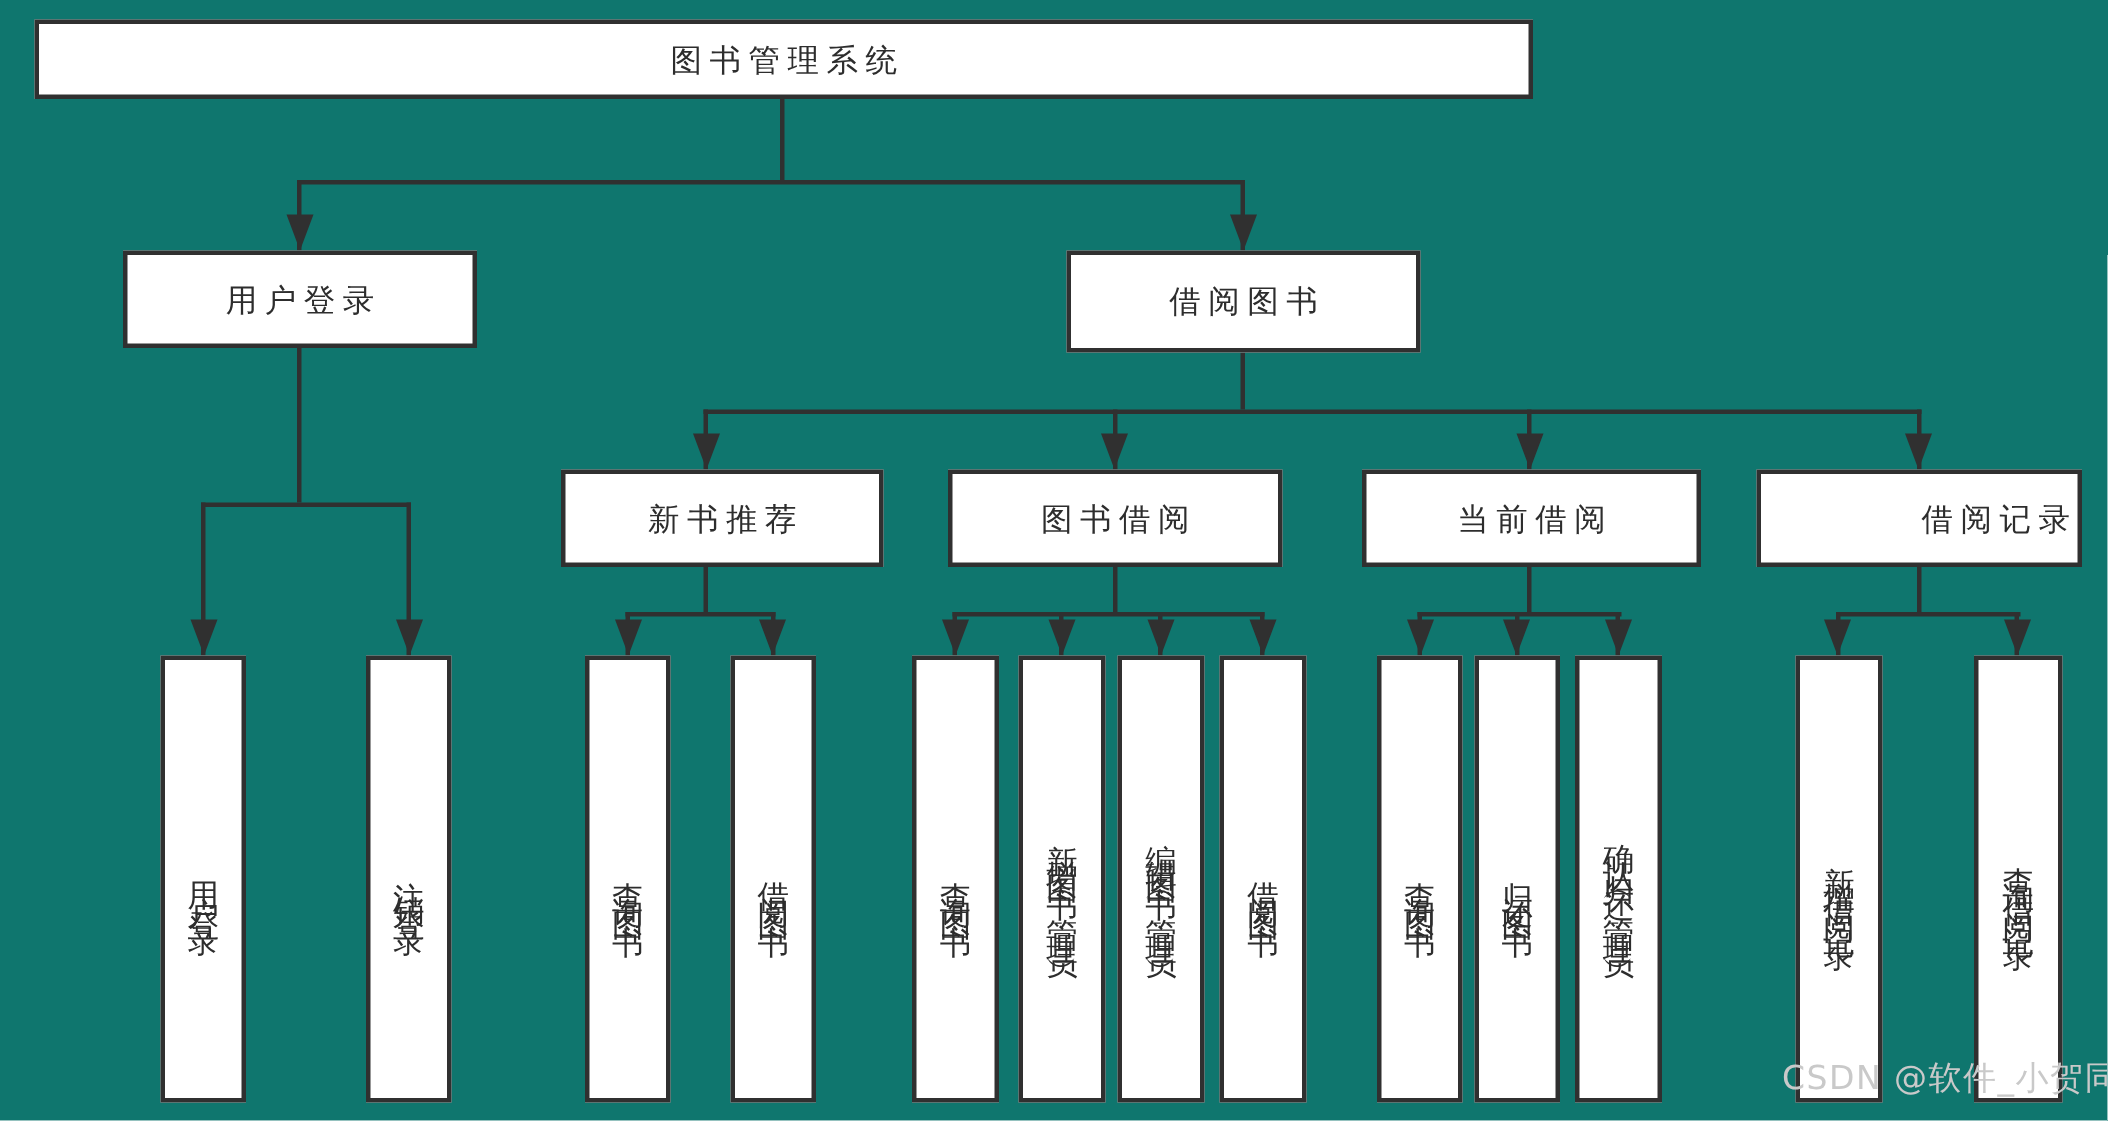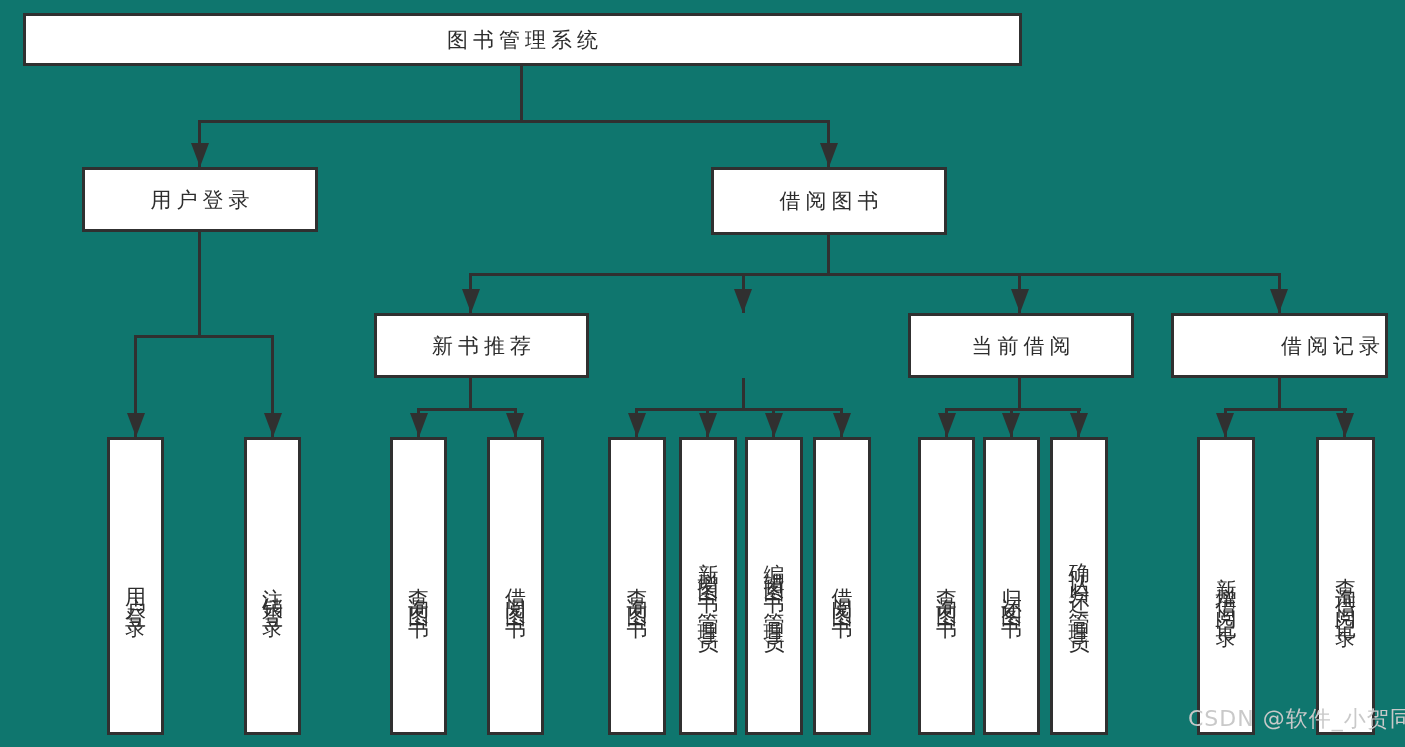--- a/index.html
+++ b/index.html
@@ -101,20 +101,23 @@
   <div class="node" style="left:82px;top:167px;width:236px;height:65px;">
     <span class="hlabel">用户登录</span>
   </div>
   <div class="node" style="left:711px;top:167px;width:236px;height:68px;">
     <span class="hlabel">借阅图书</span>
   </div>
 
   <div class="node" style="left:363px;top:313px;width:215px;height:65px;margin-left:11px;">
     <span class="hlabel">新书推荐</span>
   </div>
+  <div class="node" style="left:632px;top:313px;width:223px;height:65px;">
+    <span class="hlabel">图书借阅</span>
+  </div>
   <div class="node" style="left:908px;top:313px;width:226px;height:65px;text-align:center;">
     <span class="hlabel">当前借阅</span>
   </div>
   <div class="node" style="left:1171px;top:313px;width:217px;height:65px;justify-content:flex-end;">
     <span class="hlabel">借阅记录</span>
   </div>
 
   <div class="node leaf" style="left:107px;top:437px;width:57px;height:298px;">
     <span class="vlabel">用户登录</span>
   </div>

